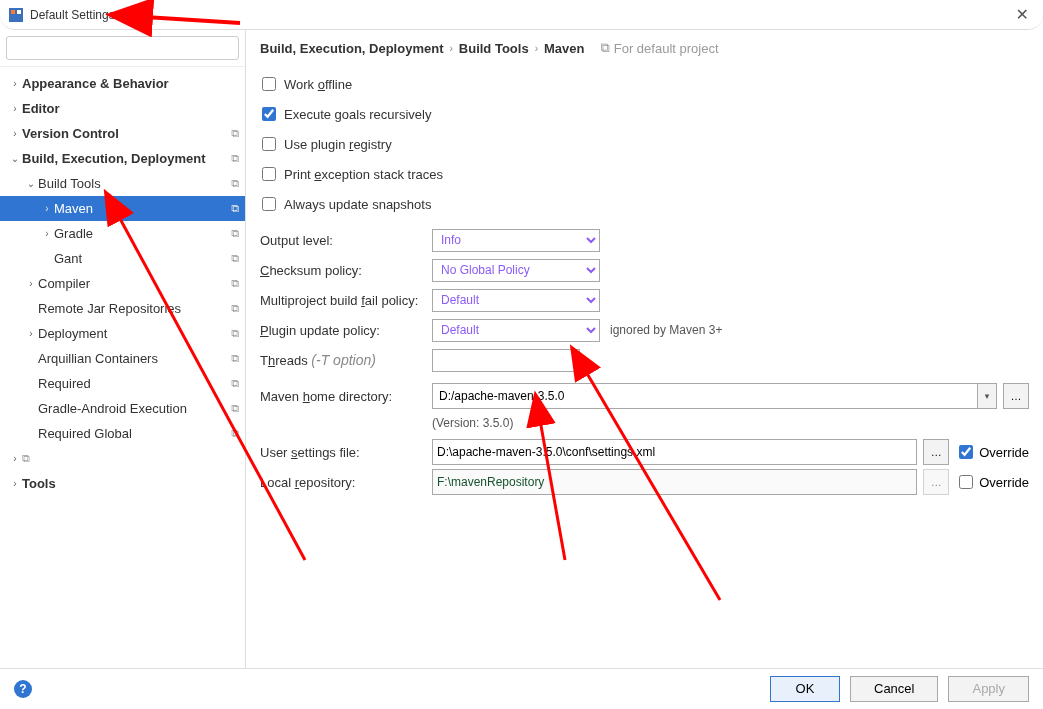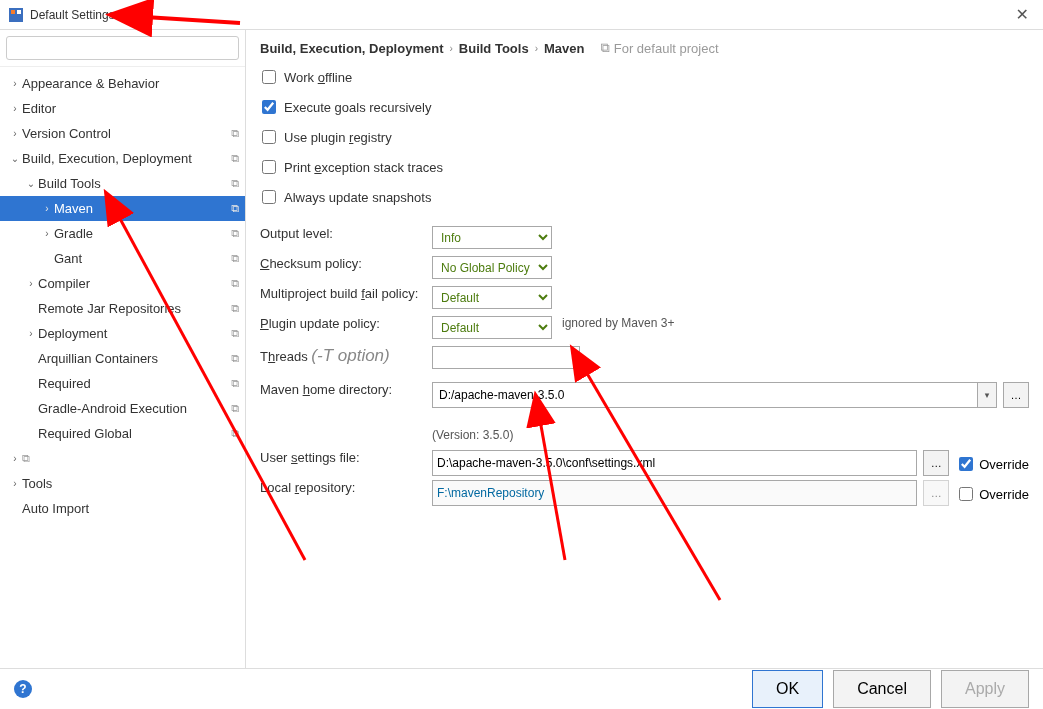--- a/index.html
+++ b/index.html
@@ -1,65 +1,65 @@
 <!DOCTYPE html>
 <html><head>
 <meta charset="utf-8">
 <style>
 * { box-sizing: border-box; margin: 0; padding: 0; font-family: "Segoe UI", Arial, sans-serif; font-size: 13px; }
 body { background: #fff; width: 1043px; height: 709px; overflow: hidden; position: relative; }
-.titlebar { height: 30px; display: flex; align-items: center; padding: 0 8px; border-bottom: 1px solid #ddd; }
+.titlebar { height: 30px; display: flex; align-items: center; padding: 0 8px; border-bottom: 1px solid #ddd; border-radius: 15px; }
 .titlebar .app-icon { width: 16px; height: 16px; margin-right: 6px; display:flex; align-items:center; justify-content:center; }
 .titlebar .title { font-size: 12px; color: #333; }
 .titlebar .close { margin-left: auto; font-size: 16px; color: #555; cursor: pointer; padding: 0 6px; }
 .dialog-body { display: flex; height: 638px; }
 .left { width: 246px; border-right: 1px solid #ddd; display: flex; flex-direction: column; }
 .search-row { padding: 6px; border-bottom: 1px solid #eee; }
 .search-input { width: 100%; height: 24px; border: 1px solid #ccc; border-radius: 3px; padding: 0 20px 0 20px; color: #888; font-size: 12px; position: relative; }
 .search-wrap { position: relative; }
 .search-wrap .mag { position: absolute; left: 6px; top: 5px; font-size: 12px; color: #888; pointer-events:none; }
 .tree { flex: 1; overflow: auto; padding-top: 4px; }
 .tree-item { display: flex; align-items: center; height: 25px; padding-right: 6px; cursor: pointer; color: #333; }
 .tree-item .chev { width: 14px; text-align: center; color: #666; font-size: 10px; }
 .tree-item .lbl { flex: 1; white-space: nowrap; overflow: hidden; text-overflow: ellipsis; }
 .tree-item .copy { color: #9a9a9a; font-size: 11px; }
-.tree-item.bold .lbl { font-weight: normal; }
+.tree-item.bold .lbl { font-weight: bold; }
 .tree-item.selected { background: #2f75d1; color: #fff; }
 .tree-item.selected .chev, .tree-item.selected .copy { color: #e6e6e6; }
 .ind0 { padding-left: 8px; }
 .ind1 { padding-left: 24px; }
 .ind2 { padding-left: 40px; }
 .right { flex: 1; display: flex; flex-direction: column; padding: 10px 14px 0 14px; overflow: hidden; }
 .breadcrumb { display: flex; align-items: center; gap: 6px; padding-bottom: 6px; }
 .breadcrumb .crumb { font-weight: bold; color: #333; }
 .breadcrumb .sep { color: #888; font-size: 10px; }
 .breadcrumb .hint { color: #9a9a9a; font-size: 12px; margin-left: 10px; display:flex; align-items:center; gap:4px;}
 .content { flex: 1; overflow: auto; padding-top: 8px; }
-.row { display: flex; min-height: 28px; margin-bottom: 2px; }
+.row { display: flex; align-items: center; min-height: 28px; margin-bottom: 2px; }
 .chk-row { padding-left: 2px; }
 .chk-row input[type=checkbox] { width: 14px; height: 14px; margin-right: 8px; accent-color: #2f75d1; }
 .chk-row label { color: #333; }
 .form-row .label { width: 172px; color: #333; }
-.form-row .label .opt { color: #888; font-size: 17px; font-style: italic; }
+.form-row .label .opt { color: #888; font-size: 14px; font-style: italic; }
 .form-row select, .form-row input[type=text] { height: 23px; border: 1px solid #a8a8a8; padding: 0 4px; font-size: 12px; background: #fff; }
-.form-row select { width: 120px; color: #4d7c0f; }
+.form-row select { width: 168px; color: #8b5cf6; }
 .form-row .after { margin-left: 10px; color: #555; font-size: 12px; }
 .home-row .combo { flex: 1; display: flex; }
 .home-row .combo input { flex: 1; border: 1px solid #a8a8a8; border-right: none; height: 26px; padding: 0 6px; }
 .home-row .combo .dd { width: 20px; height: 26px; border: 1px solid #a8a8a8; background: #f3f3f3; display:flex; align-items:center; justify-content:center; font-size:9px; color:#555; cursor:pointer; }
 .browse-btn { width: 26px; height: 26px; border: 1px solid #a8a8a8; background: #f3f3f3; margin-left: 6px; display:flex; align-items:center; justify-content:center; cursor:pointer; font-size:11px; }
-.version-row { padding-left: 172px; color: #555; font-size: 12px; margin-top: 18px; margin-bottom: 8px; }
+.version-row { padding-left: 172px; color: #555; font-size: 12px; margin-top: 6px; margin-bottom: 8px; }
 .path-row input[type=text] { flex: 1; height: 26px; }
 .path-row .override { margin-left: 10px; display:flex; align-items:center; }
 .path-row .override input { width:14px; height:14px; margin-right:6px; accent-color:#2f75d1; }
-.path-row input.disabled { color: #0369a1; background: #fafafa; }
+.path-row input.disabled { color: #14532d; background: #fafafa; }
 .buttons { height: 40px; border-top: 1px solid #ddd; display: flex; align-items: center; padding: 0 14px; gap: 10px; }
 .buttons .help { width: 18px; height: 18px; border-radius: 50%; background: #2f75d1; color: #fff; display:flex; align-items:center; justify-content:center; font-size: 12px; font-weight: bold; cursor: pointer; }
 .buttons .spacer { flex: 1; }
-.buttons button { height: 38px; min-width: 70px; border: 1px solid #a8a8a8; background: #f3f3f3; cursor: pointer; font-size: 16px; padding: 0 23px; }
+.buttons button { height: 26px; min-width: 70px; border: 1px solid #a8a8a8; background: #f3f3f3; cursor: pointer; font-size: 13px; padding: 0 23px; }
 .buttons button.primary { border: 1px solid #2f75d1; background: #e8f1fb; }
 .buttons button.disabled { color: #aaa; cursor: default; }
 .u { text-decoration: underline; }
 
 .arrows { position: absolute; left: 0; top: 0; width: 1043px; height: 709px; pointer-events: none; }
 </style>
 </head>
 <body>
 
 <div class="titlebar">
@@ -156,24 +156,20 @@
           <span class="lbl">Required Global</span>
           <span class="copy">⧉</span>
         </div>
         <div class="tree-item ind0 bold">
           <span class="chev">›</span>
           <span class="copy">⧉</span>
         </div>
         <div class="tree-item ind0 bold">
           <span class="chev">›</span>
           <span class="lbl">Tools</span>
-        </div>
-        <div class="tree-item ind0 bold">
-          <span class="chev"></span>
-          <span class="lbl">Auto Import</span>
         </div>
       </div>
   </div>
 
   <div class="right">
     <div class="breadcrumb">
       <span class="crumb">Build, Execution, Deployment</span>
       <span class="sep">›</span>
       <span class="crumb">Build Tools</span>
       <span class="sep">›</span>

